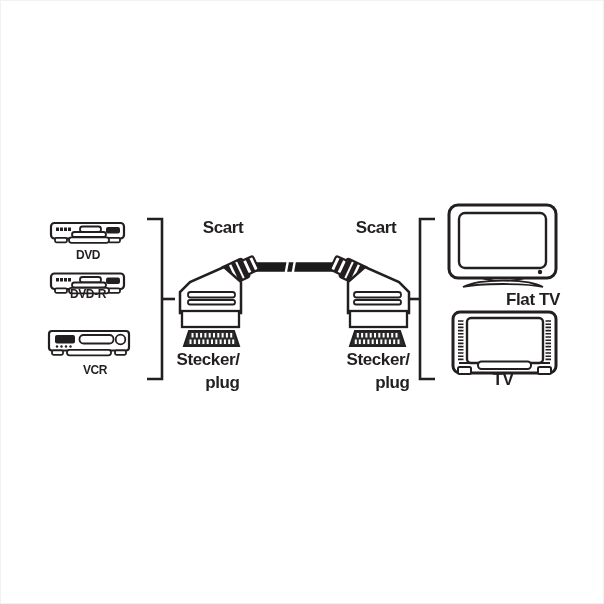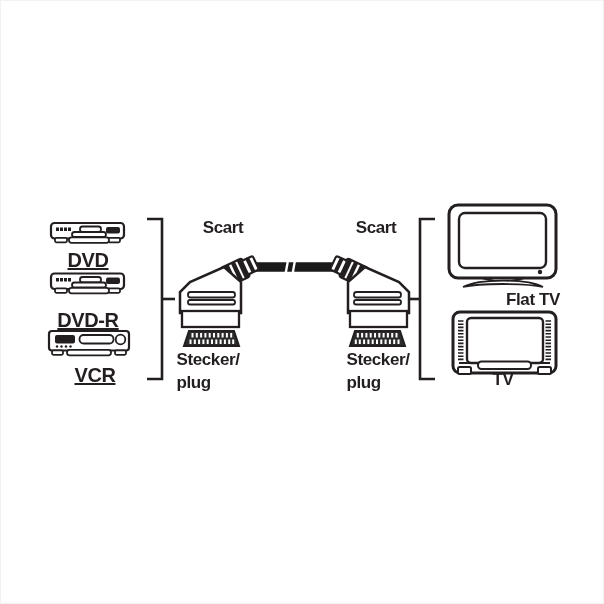--- a/index.html
+++ b/index.html
@@ -12,26 +12,26 @@
     overflow:hidden;
     font-family:"Liberation Sans", sans-serif;
   }
   svg{position:absolute;left:0;top:0;}
   .label{
     position:absolute;
     transform:translateX(-50%);
     font-weight:bold;
     color:#231f20;
     white-space:nowrap;
-    text-align:left;
+    text-align:right;
     letter-spacing:-0.4px;
     line-height:1.35;
   }
   .lg{font-size:17px;}
-  .md{font-size:20px;text-decoration:underline;}
+  .md{font-size:12px;}
 </style>
 </head>
 <body>
 
 <div id="stage">
 
   <svg width="604" height="604" viewBox="0 0 604 604">
     <defs>
 
       <g id="scart-conn" stroke="#231f20" fill="#ffffff">
@@ -151,21 +151,21 @@
       <path stroke-width="1.6" fill="none" d="M457,320 h5.5 M457,323.2 h5.5 M457,326.4 h5.5 M457,329.6 h5.5 M457,332.8 h5.5 M457,336 h5.5 M457,339.2 h5.5 M457,342.4 h5.5 M457,345.6 h5.5 M457,348.8 h5.5 M457,352 h5.5 M457,355.2 h5.5 M457,358.4 h5.5"></path>
       <path stroke-width="1.6" fill="none" d="M544.5,320 h5.5 M544.5,323.2 h5.5 M544.5,326.4 h5.5 M544.5,329.6 h5.5 M544.5,332.8 h5.5 M544.5,336 h5.5 M544.5,339.2 h5.5 M544.5,342.4 h5.5 M544.5,345.6 h5.5 M544.5,348.8 h5.5 M544.5,352 h5.5 M544.5,355.2 h5.5 M544.5,358.4 h5.5"></path>
       <path d="M458,362 H549" fill="none" stroke-width="2"></path>
       <rect x="457" y="366" width="13" height="7" rx="1.5" stroke-width="2"></rect>
       <rect x="537" y="366" width="13" height="7" rx="1.5" stroke-width="2"></rect>
       <rect x="477" y="360.5" width="53" height="7.5" rx="3.5" stroke-width="2"></rect>
     </g>
   </svg>
 
   <div class="label md" style="left:87px;top:246px">DVD</div>
-  <div class="label md" style="left:87px;top:306px">DVD-R</div>
+  <div class="label md" style="left:87px;top:285px">DVD-R</div>
   <div class="label md" style="left:94px;top:361px">VCR</div>
 
   <div class="label lg" style="left:222px;top:216px">Scart</div>
   <div class="label lg" style="left:375px;top:216px">Scart</div>
 
   <div class="label lg" style="left:207px;top:348px">
     <span style="display:block">Stecker/</span>
     <span style="display:block">plug</span>
   </div>
   <div class="label lg" style="left:377px;top:348px">

